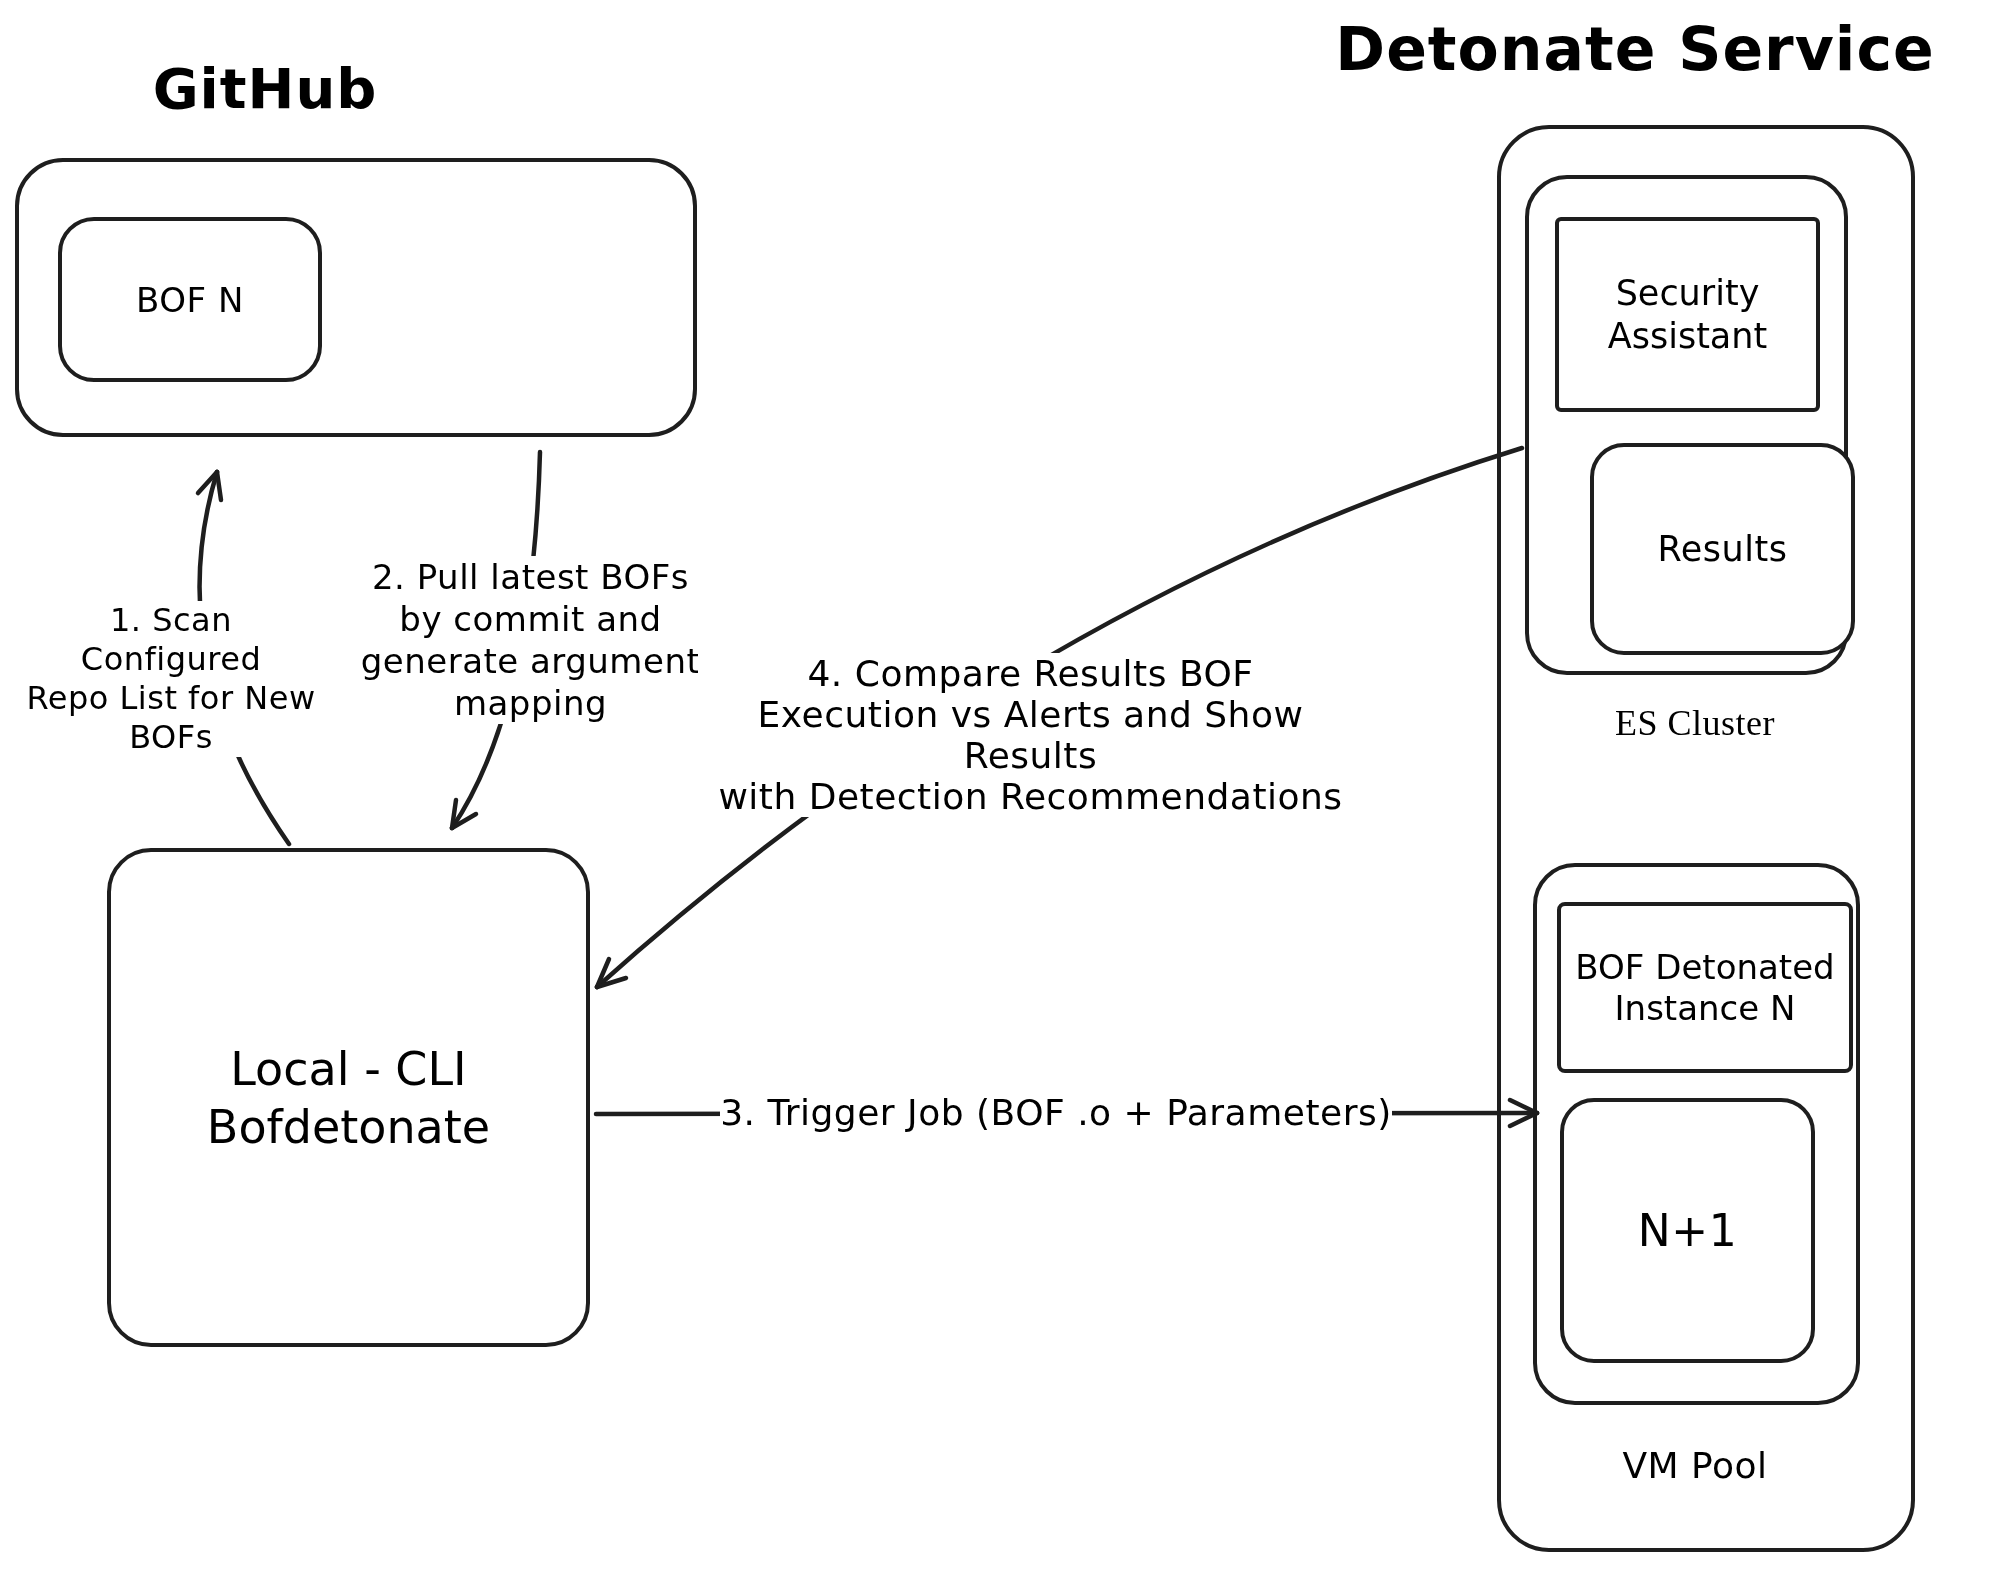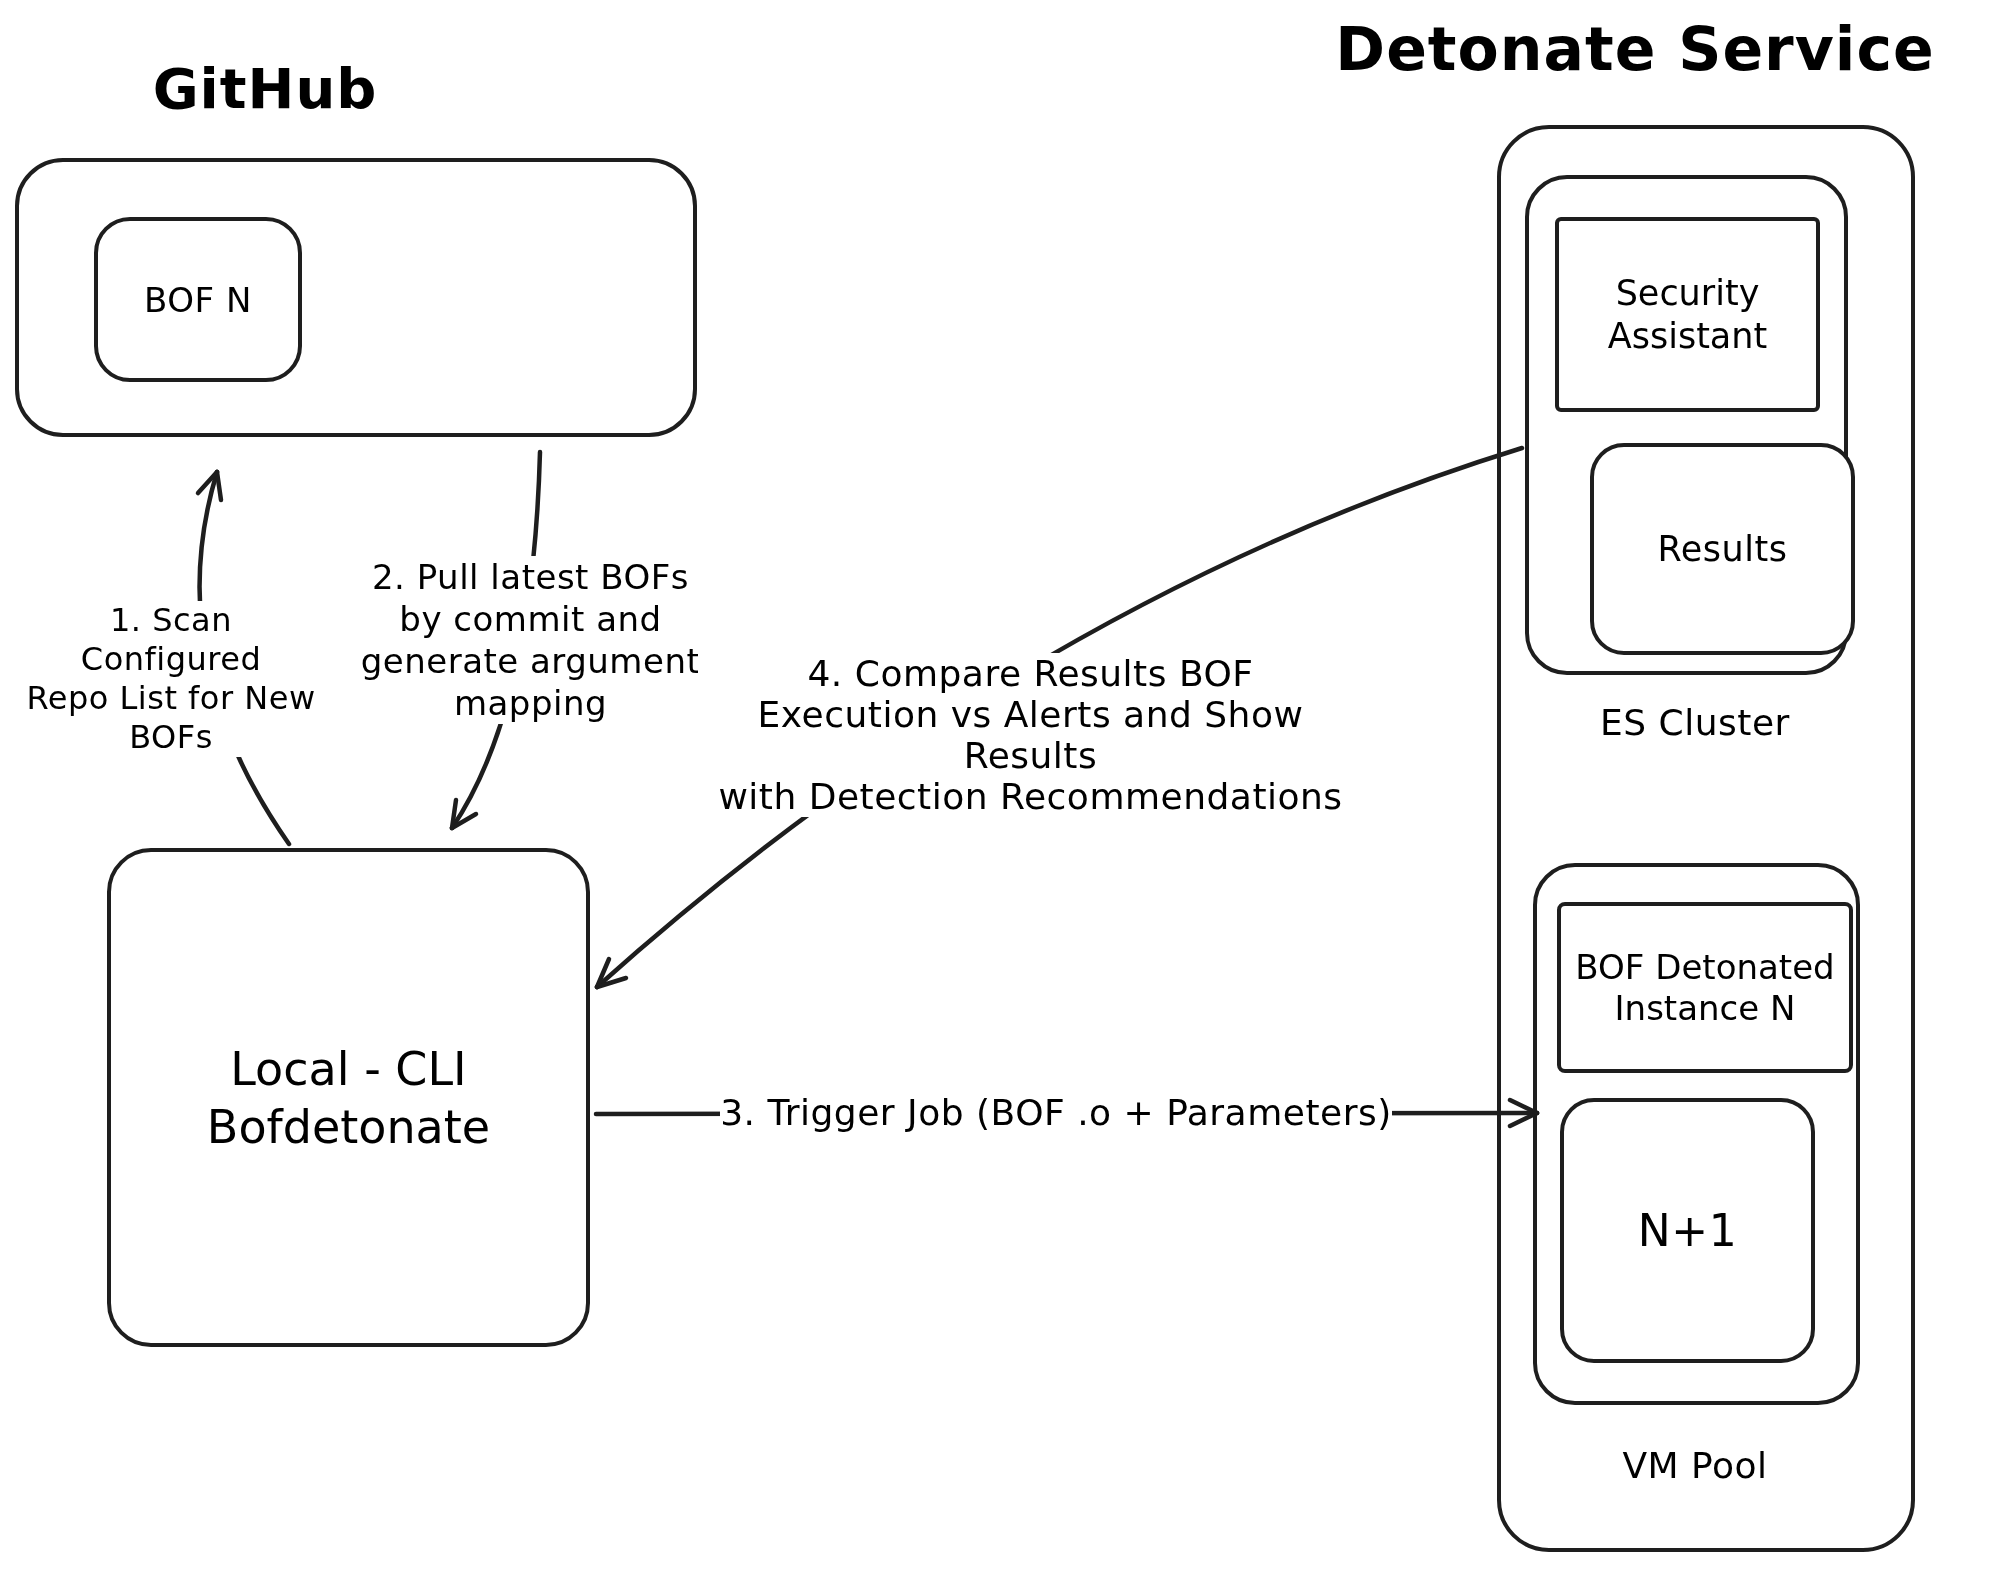--- a/index.html
+++ b/index.html
@@ -44,33 +44,33 @@
   svg.arrows path, svg.arrows line{
     stroke:#1e1e1e;
     stroke-width:4.5;
     stroke-linecap:round;
     fill:none;
   }
 
   
   .github-title{left:100px;top:56px;width:330px;font-size:56px;}
   .github-outer{left:15px;top:158px;width:682px;height:279px;border-radius:48px;}
-  .bof-n{left:58px;top:217px;width:208px;height:165px;border-radius:36px;font-size:34px;margin-left:36px;}
+  .bof-n{left:58px;top:217px;width:264px;height:165px;border-radius:36px;font-size:34px;}
   .n1-gh{left:388px;top:220px;width:259px;height:165px;border-radius:36px;font-size:34px;}
 
   
   .local{left:107px;top:848px;width:483px;height:499px;border-radius:44px;font-size:46px;line-height:58px;}
 
   
   .detonate-title{left:1290px;top:14px;width:690px;font-size:60px;}
   .det-outer{left:1497px;top:125px;width:418px;height:1427px;border-radius:52px;}
   .es{left:1525px;top:175px;width:323px;height:500px;border-radius:42px;}
   .security{left:1555px;top:205px;width:265px;height:195px;border-radius:6px;font-size:35px;line-height:43px;margin-top:12px;}
   .results{left:1590px;top:443px;width:265px;height:212px;border-radius:34px;font-size:35px;}
-  .es-label{left:1545px;top:702px;width:300px;font-size:36px;}
+  .es-label{left:1545px;top:702px;width:300px;font-size:36px;font-family:Liberation Serif, serif;}
   .vmpool{left:1533px;top:863px;width:327px;height:542px;border-radius:42px;}
   .bofdet{left:1557px;top:902px;width:296px;height:171px;border-radius:8px;font-size:34px;line-height:41px;}
   .n1-vm{left:1560px;top:1098px;width:255px;height:265px;border-radius:34px;font-size:44px;}
   .vm-label{left:1545px;top:1445px;width:300px;font-size:36px;}
 
   
   .step1{left:20px;top:588px;width:302px;font-size:32px;line-height:39px;margin-top:13px;}
   .step2{left:358px;top:556px;width:345px;font-size:34px;line-height:42px;}
   .step3{left:720px;top:1090px;width:672px;font-size:36px;line-height:46px;}
   .step4{left:698px;top:653px;width:665px;font-size:36px;line-height:41px;}

